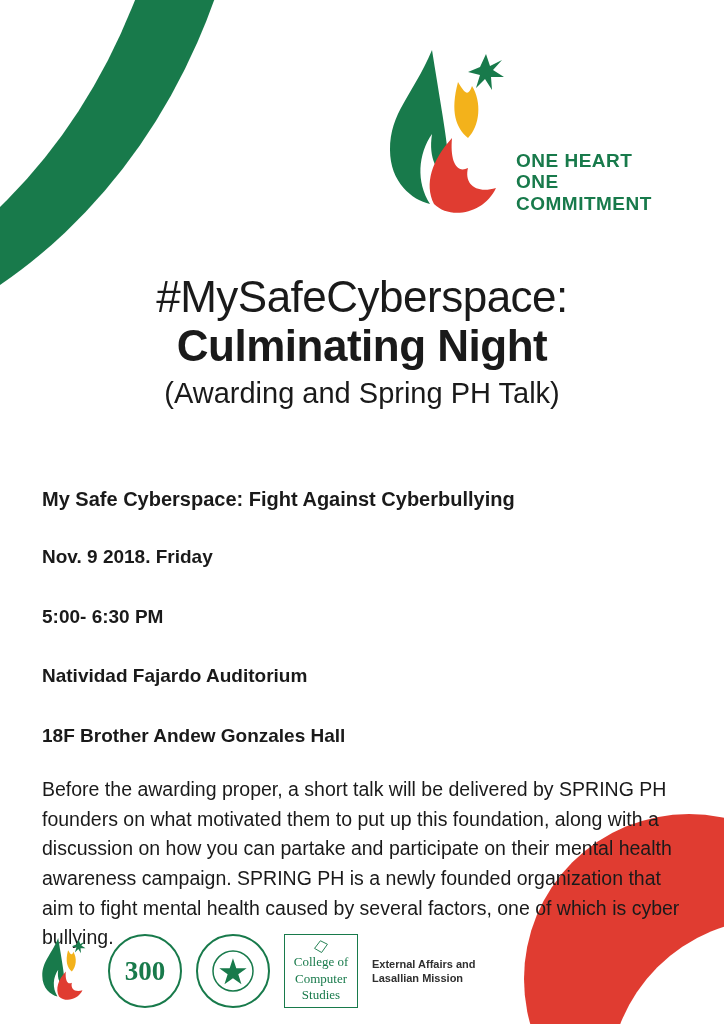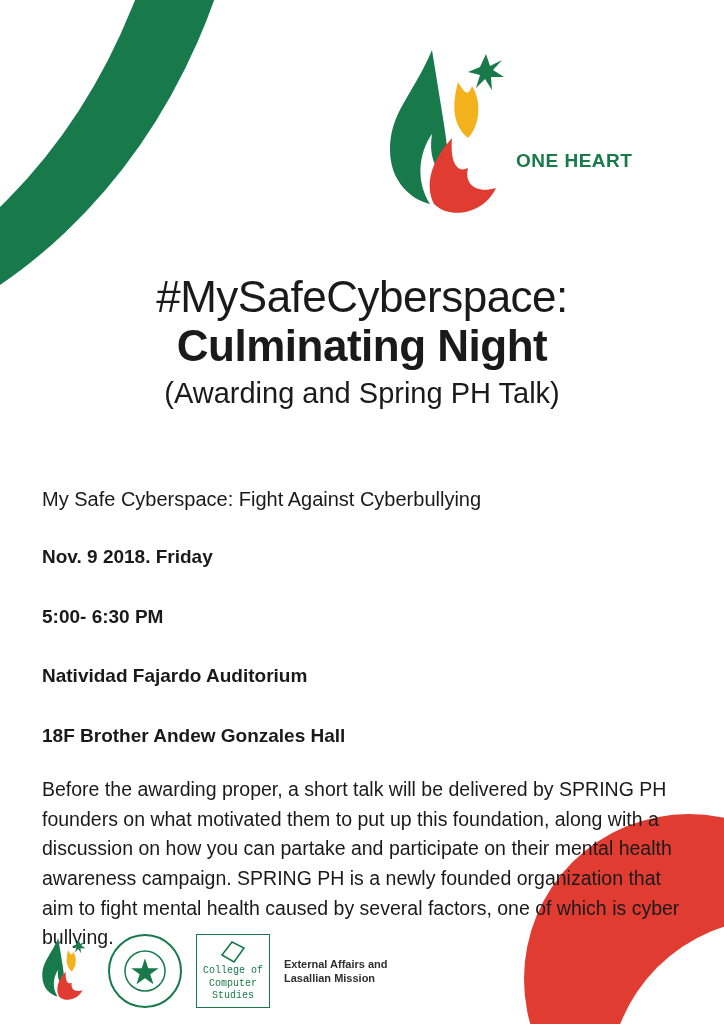--- a/index.html
+++ b/index.html
@@ -131,21 +131,21 @@
 
   
   .content {
     position: absolute;
     left: 42px;
     top: 488px;
     width: 640px;
   }
   .subtitle {
     font-size: 20px;
-    font-weight: normal;
+    font-weight: bold;
     color: #1a1a1a;
     margin-bottom: 30px;
   }
   .info-line {
     font-size: 19px;
     font-weight: bold;
     color: #1a1a1a;
     line-height: 1.45;
     margin-top: 32px;
   }
@@ -197,25 +197,25 @@
     height: 74px;
     border: 1.5px solid #187A4B;
     box-sizing: border-box;
     display: flex;
     flex-direction: column;
     align-items: center;
     justify-content: center;
     padding: 4px;
   }
   .ccs-text {
-    font-size: 10px;
+    font-size: 13px;
     color: #187A4B;
     text-align: center;
     line-height: 1.25;
-    font-family: Liberation Mono, monospace;
+    font-family: Liberation Serif, serif;
   }
   .ext-text {
     font-size: 11px;
     font-weight: bold;
     color: #2f2f2f;
     line-height: 1.3;
     max-width: 130px;
   }
 </style>
 </head>
@@ -231,20 +231,21 @@
 
   <div class="brandmark">
     <svg class="flame" viewBox="0 0 140 190">
       <path d="M60 8 C40 55, 18 70, 18 108 C18 140, 40 158, 58 162 C44 140, 46 112, 60 92 C56 118, 66 128, 74 140 C80 120, 74 96, 60 8 Z" fill="#187A4B"></path>
       <path d="M86 40 C78 70, 84 86, 96 96 C108 84, 110 60, 100 44 C96 56, 92 50, 86 40 Z" fill="#F3B21B"></path>
       <path d="M80 96 C60 118, 52 142, 62 162 C78 178, 112 172, 124 146 C104 152, 92 142, 96 126 C84 132, 78 118, 80 96 Z" fill="#E03C31"></path>
       <path d="M114 12 l4 12 12 -6 -9 10 11 7 -13 0 1 13 -7 -11 -9 9 4 -13 -12 -3 12 -5 Z" fill="#187A4B"></path>
     </svg>
     <div class="tagline">
       <div>ONE HEART</div>
+      <div>ONE COMMITMENT</div>
     </div>
   </div>
 
   <div class="title-block">
     <div class="title-line1">#MySafeCyberspace:</div>
     <div class="title-line2">Culminating Night</div>
     <div class="title-line3">(Awarding and Spring PH Talk)</div>
   </div>
 
   <div class="content">
@@ -267,20 +268,25 @@
 
     <div class="logo-box">
       <svg width="64" height="72" viewBox="0 0 140 190">
         <path d="M60 8 C40 55, 18 70, 18 108 C18 140, 40 158, 58 162 C44 140, 46 112, 60 92 C56 118, 66 128, 74 140 C80 120, 74 96, 60 8 Z" fill="#187A4B"></path>
         <path d="M86 40 C78 70, 84 86, 96 96 C108 84, 110 60, 100 44 C96 56, 92 50, 86 40 Z" fill="#F3B21B"></path>
         <path d="M80 96 C60 118, 52 142, 62 162 C78 178, 112 172, 124 146 C104 152, 92 142, 96 126 C84 132, 78 118, 80 96 Z" fill="#E03C31"></path>
         <path d="M114 12 l4 12 12 -6 -9 10 11 7 -13 0 1 13 -7 -11 -9 9 4 -13 -12 -3 12 -5 Z" fill="#187A4B"></path>
       </svg>
     </div>
 
+    <div class="logo-box">
+      <div class="seal">
+        <span class="seal-300">300</span>
+      </div>
+    </div>
 
     <div class="logo-box">
       <div class="seal">
         <svg width="44" height="44" viewBox="0 0 44 44">
           <circle cx="22" cy="22" r="20" fill="none" stroke="#187A4B" stroke-width="1.5"></circle>
           <path d="M22 6 l4.6 13.6 14.4 0 -11.6 8.6 4.4 13.8 -11.8 -8.5 -11.8 8.5 4.4 -13.8 -11.6 -8.6 14.4 0 Z" fill="#187A4B" transform="scale(0.72) translate(8.5,7)"></path>
         </svg>
       </div>
     </div>
 

